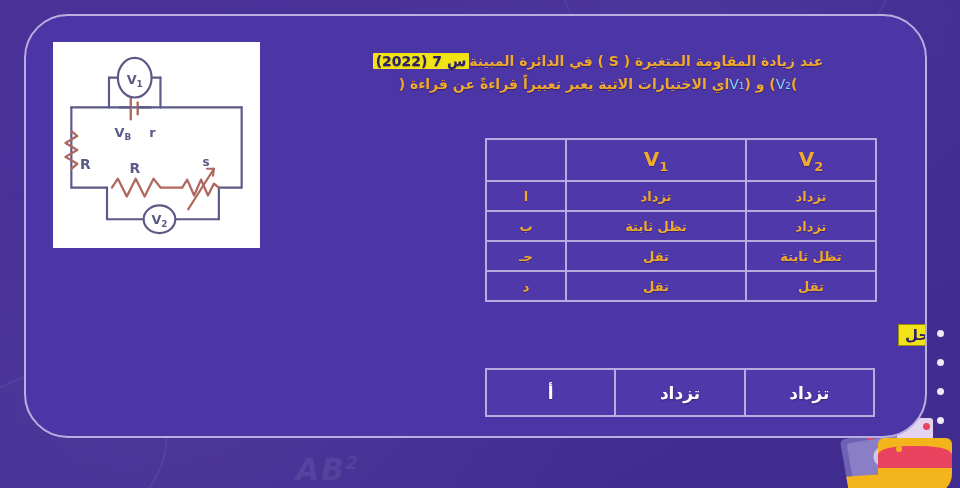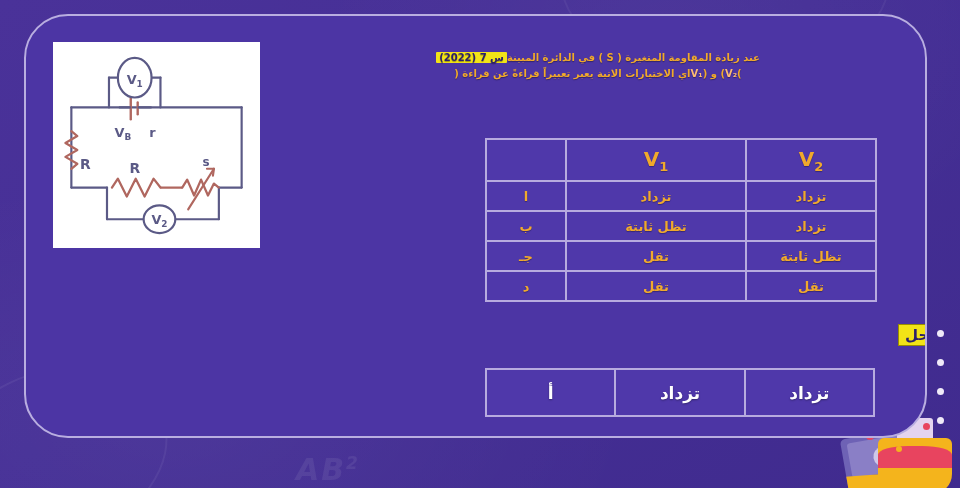--- a/index.html
+++ b/index.html
@@ -159,37 +159,37 @@
   
   #question-block {
     position: absolute;
     left: 262px; top: 34px;
     width: 620px;
     text-align: center;
     direction: rtl;
   }
   .q-line {
     color: #f0a92c;
-    font-size: 10px;
+    font-size: 14px;
     font-weight: bold;
     line-height: 1.62;
     text-shadow: 0 1px 1px rgba(0,0,0,0.35);
     white-space: nowrap;
   }
   #q-line-1 { letter-spacing: 0px; }
   #q-tag {
     background: #f2e317;
     color: #2b1f6b;
     padding: 0 3px;
     border-radius: 1px;
     font-weight: bold;
   }
   .var {
-    color: #fdba74;
-    font-weight: bold;
+    color: #7dd3fc;
+    font-weight: normal;
   }
 
   
   #choices-table {
     position: absolute;
     left: 459px; top: 122px;
     width: 390px;
     border-collapse: collapse;
     direction: rtl;
     table-layout: fixed;

